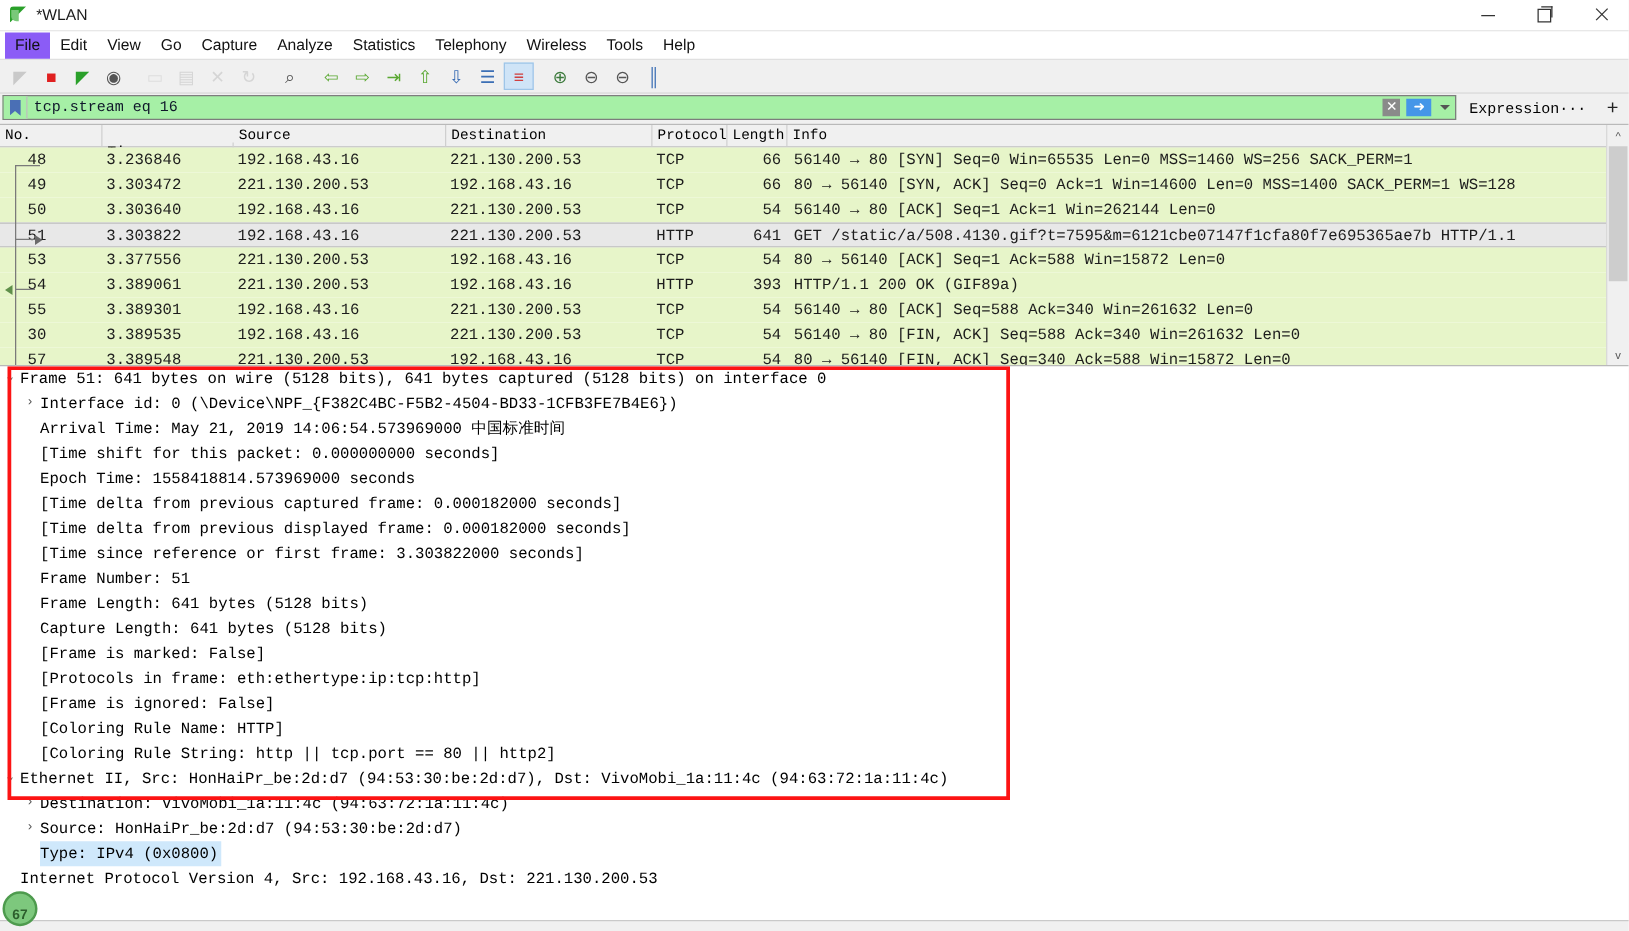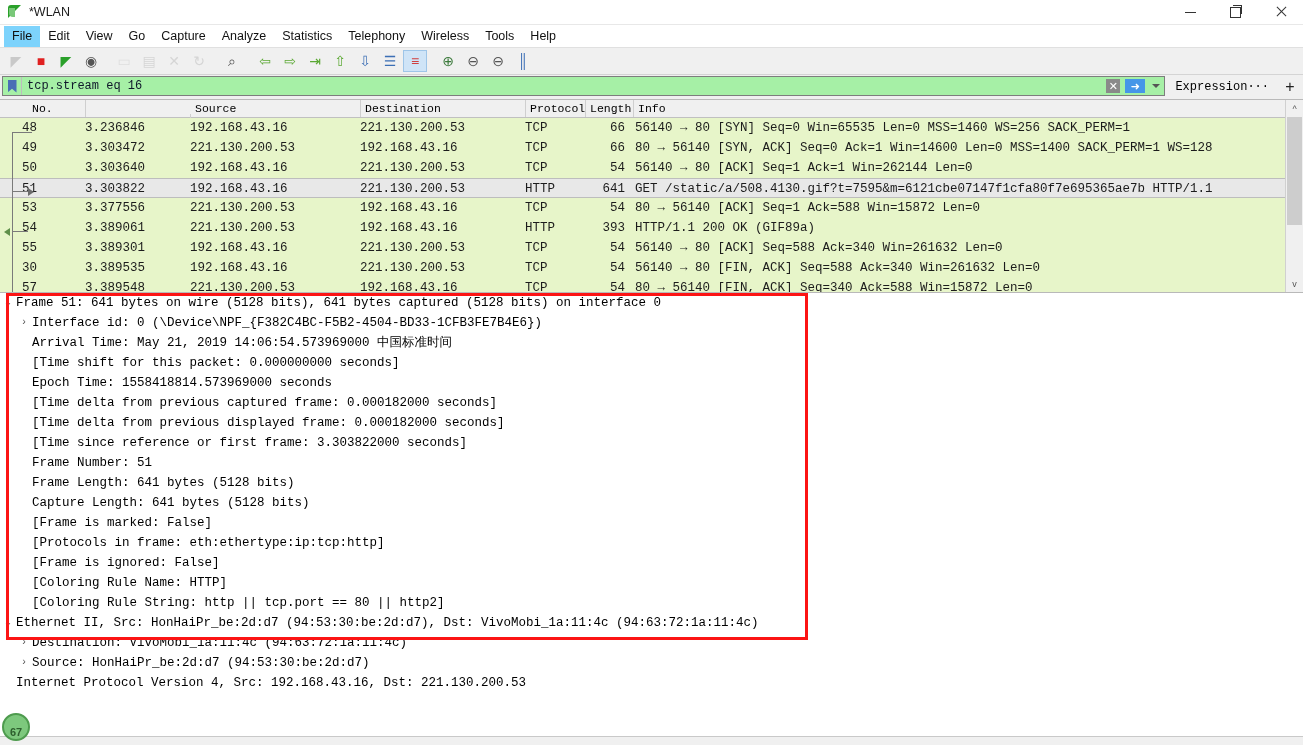--- a/index.html
+++ b/index.html
@@ -103,21 +103,21 @@
     padding-left: 4px;
     border-bottom: 1px solid #e0e0e0;
   }
   .menuitem {
     padding: 2px 8px;
     font-size: 12.5px;
     color: #111;
     line-height: 17px;
     cursor: default;
   }
-  .menuitem.active { background: #7dd3fc; }
+  .menuitem.active { background: #8b5cf6; }
 
   
   .toolbar {
     height: 26px;
     min-height: 26px;
     background: #f0f0f0;
     display: flex;
     align-items: center;
     padding-left: 4px;
     border-bottom: 1px solid #d4d4d4;
@@ -234,21 +234,21 @@
   }
   .ch {
     border-right: 1px solid #cfcfcf;
     height: 17px;
     line-height: 17px;
     padding-left: 4px;
     box-sizing: border-box;
     overflow: hidden;
     white-space: nowrap;
   }
-  .ch.no    { width: 58px; margin-left: 28px; }
+  .ch.no    { width: 82px; }
   .ch.time  { width: 105px; margin-top: 28px; }
   .ch.src   { width: 170px; }
   .ch.dst   { width: 165px; }
   .ch.proto { width: 60px; }
   .ch.len   { width: 48px; }
   .ch.info  { flex: 1; border-right: none; }
 
   .rows { position: relative; }
   .prow {
     display: flex;
@@ -713,20 +713,24 @@
           <div class="dtxt">Ethernet II, Src: HonHaiPr_be:2d:d7 (94:53:30:be:2d:d7), Dst: VivoMobi_1a:11:4c (94:63:72:1a:11:4c)</div>
         </div>
         <div class="dline">
           <div class="twisty" style="margin-left: 16px;">›</div>
           <div class="dtxt">Destination: VivoMobi_1a:11:4c (94:63:72:1a:11:4c)</div>
         </div>
         <div class="dline">
           <div class="twisty" style="margin-left: 16px;">›</div>
           <div class="dtxt">Source: HonHaiPr_be:2d:d7 (94:53:30:be:2d:d7)</div>
         </div>
+        <div class="dline sel">
+          <div class="twisty" style="margin-left: 16px;"></div>
+          <div class="dtxt">Type: IPv4 (0x0800)</div>
+        </div>
         <div class="dline">
           <div class="twisty" style="margin-left: 0px;"></div>
           <div class="dtxt">Internet Protocol Version 4, Src: 192.168.43.16, Dst: 221.130.200.53</div>
         </div>
       </div>
     <div class="redbox" style="left:6px; top:0px; width:802px; height:347px;"></div>
   </div>
 
   <div class="statusbadge">67</div>
   <div class="bottomstrip"></div>

